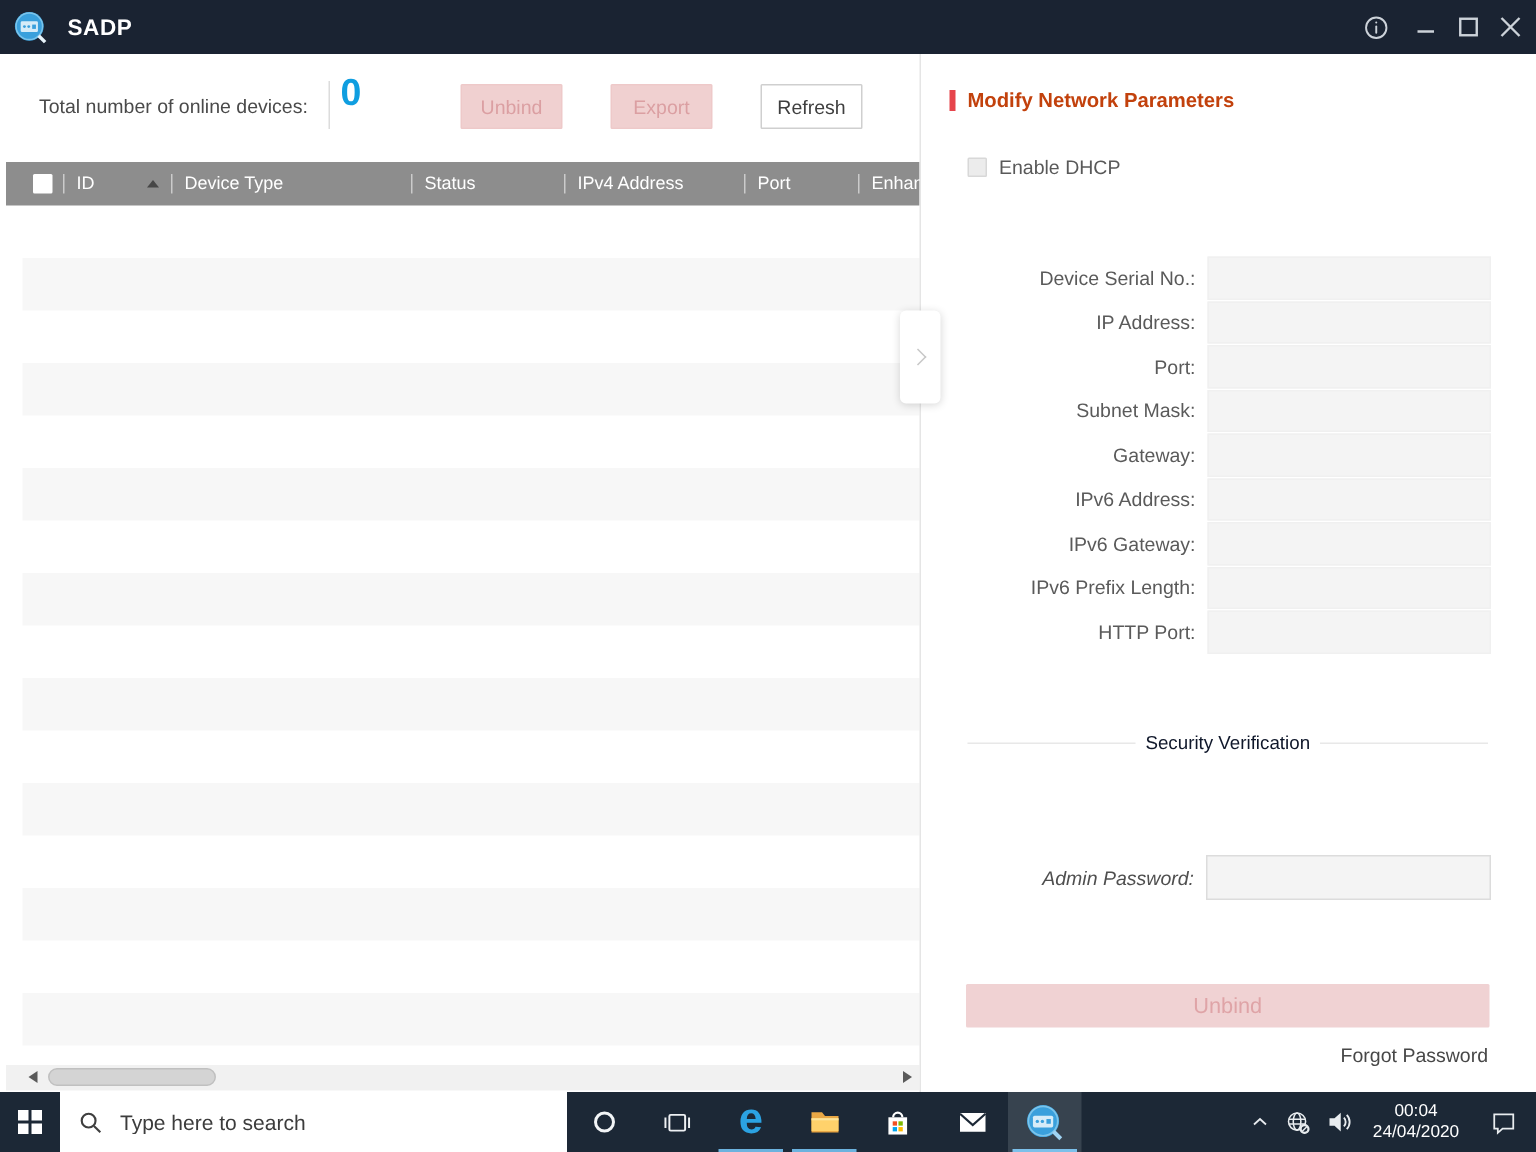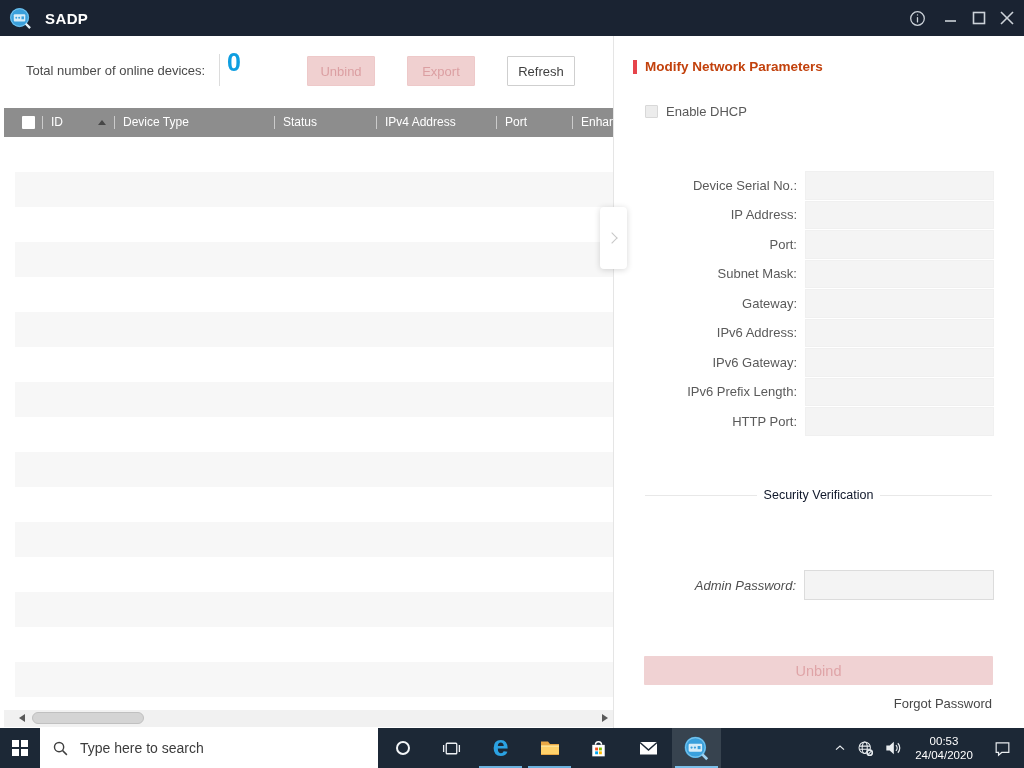--- a/index.html
+++ b/index.html
@@ -353,21 +353,21 @@
 
   <div class="tray-btn w30">
     <svg width="20" height="20" viewBox="0 0 24 24">
       <path d="M4 9 h4 l5-4.5 v15 L8 15 H4 z" fill="#e8ecef"></path>
       <path d="M15.5 8.5 a5 5 0 0 1 0 7" stroke="#e8ecef" fill="none" stroke-width="1.5"></path>
       <path d="M17.8 6.3 a8.2 8.2 0 0 1 0 11.4" stroke="#e8ecef" fill="none" stroke-width="1.5"></path>
     </svg>
   </div>
 
   <div class="clock">
-    <div>00:53</div>
+    <div>00:04</div>
     <div>24/04/2020</div>
   </div>
 
   <div class="tray-btn tk-action">
     <svg width="19" height="19" viewBox="0 0 24 24" fill="none" stroke="#e8ecef" stroke-width="1.5">
       <path d="M4 5 h16 v12 h-9 l-4 3.5 v-3.5 H4 z"></path>
     </svg>
   </div>
 </div>
 

